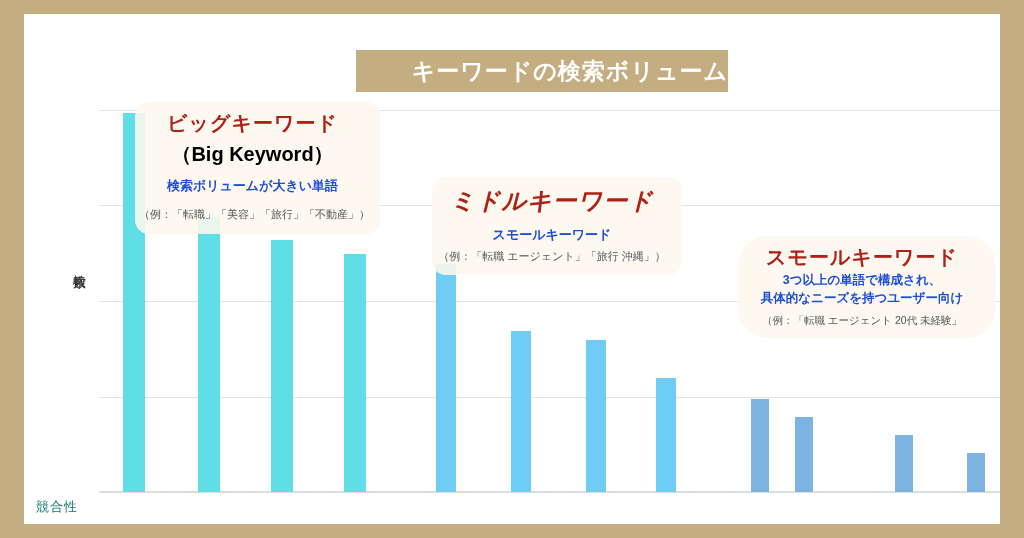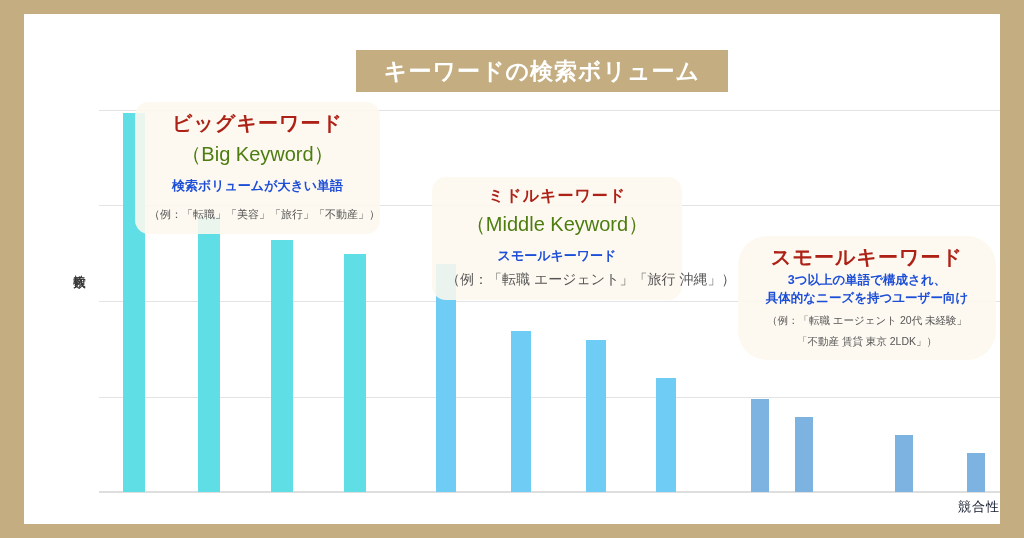--- a/index.html
+++ b/index.html
@@ -14,21 +14,21 @@
     position:absolute;left:24px;top:14px;
     width:976px;height:510px;
     background:#ffffff;
   }
 
   
   .title-banner{
     position:absolute;left:332px;top:36px;
     width:372px;height:42px;
     background:#c4ad80;
-    display:flex;align-items:center;justify-content:center;
+    display:flex;align-items:center;justify-content:flex-end;
   }
   .title-banner .title-text{
     color:#ffffff;
     font-size:23px;
     font-weight:700;
     letter-spacing:1px;
     white-space:nowrap;
   }
 
   
@@ -55,45 +55,45 @@
     position:absolute;
     left:46px;top:250px;
     font-size:13px;color:#333333;
     writing-mode:vertical-rl;
     text-orientation:upright;
     letter-spacing:1px;
     white-space:nowrap;
   }
   .x-axis-label{
     position:absolute;
-    left:4px;right:0;top:484px;
-    text-align:right;
-    font-size:13px;color:#0f172a;
+    left:12px;right:0;top:484px;
+    text-align:left;
+    font-size:13px;color:#0f766e;
     letter-spacing:1px;
   }
 
   
   .callout{
     position:absolute;
     background:rgba(253,248,238,0.88);
     border-radius:14px;
     text-align:center;
-    padding:8px 14px 10px 14px;
+    padding:8px 14px 10px 4px;
     box-sizing:border-box;
   }
   .callout .head-jp{
     color:#ad2116;
     font-weight:700;
     letter-spacing:1px;
     line-height:1.35;
     white-space:nowrap;
   }
   .callout .head-en{
-    color:#4d7c0f;
-    font-weight:400;
+    color:#000000;
+    font-weight:700;
     line-height:1.4;
     white-space:nowrap;
   }
   .callout .desc{
     color:#1d4ed8;
     font-weight:700;
     line-height:1.45;
     white-space:nowrap;
   }
   .callout .example{
@@ -105,24 +105,24 @@
 
   
   #callout-big{left:111px;top:88px;width:245px;}
   #callout-big .head-jp{font-size:20px;}
   #callout-big .head-en{font-size:20px;margin-top:3px;}
   #callout-big .desc{font-size:13px;margin-top:9px;}
   #callout-big .example{font-size:11px;margin-top:12px;font-family:Liberation Mono, monospace;}
 
   
   #callout-middle{left:408px;top:163px;width:250px;}
-  #callout-middle .head-jp{font-size:16px;}
+  #callout-middle .head-jp{font-size:24px;font-style:italic;}
   #callout-middle .head-en{font-size:20px;margin-top:3px;}
   #callout-middle .desc{font-size:13px;margin-top:9px;}
-  #callout-middle .example{font-size:14px;margin-top:4px;}
+  #callout-middle .example{font-size:11px;margin-top:4px;}
 
   
   #callout-small{left:714px;top:222px;width:258px;border-radius:29px;}
   #callout-small .head-jp{font-size:20px;}
   #callout-small .head-en{font-size:20px;margin-top:3px;}
   #callout-small .desc{font-size:12.5px;}
   #callout-small .example{font-size:10.5px;margin-top:6px;}
 </style>
 </head>
 <body>
@@ -162,27 +162,25 @@
 
     <div class="callout" id="callout-big">
       <div class="head-jp">ビッグキーワード</div>
       <div class="head-en">（Big Keyword）</div>
       <div class="desc">検索ボリュームが大きい単語</div>
       <div class="example">（例：「転職」「美容」「旅行」「不動産」）</div>
     </div>
 
     <div class="callout" id="callout-middle">
       <div class="head-jp">ミドルキーワード</div>
-      <div class="head-en">（Middle Keyword）</div>
       <div class="desc">スモールキーワード</div>
       <div class="example">（例：「転職 エージェント」「旅行 沖縄」）</div>
     </div>
 
     <div class="callout" id="callout-small">
       <div class="head-jp">スモールキーワード</div>
       <div class="desc">3つ以上の単語で構成され、</div>
       <div class="desc">具体的なニーズを持つユーザー向け</div>
       <div class="example">（例：「転職 エージェント 20代 未経験」</div>
-      <div class="example">「不動産 賃貸 東京 2LDK」）</div>
     </div>
 
   </div>
 </div>
 
 </body></html>

